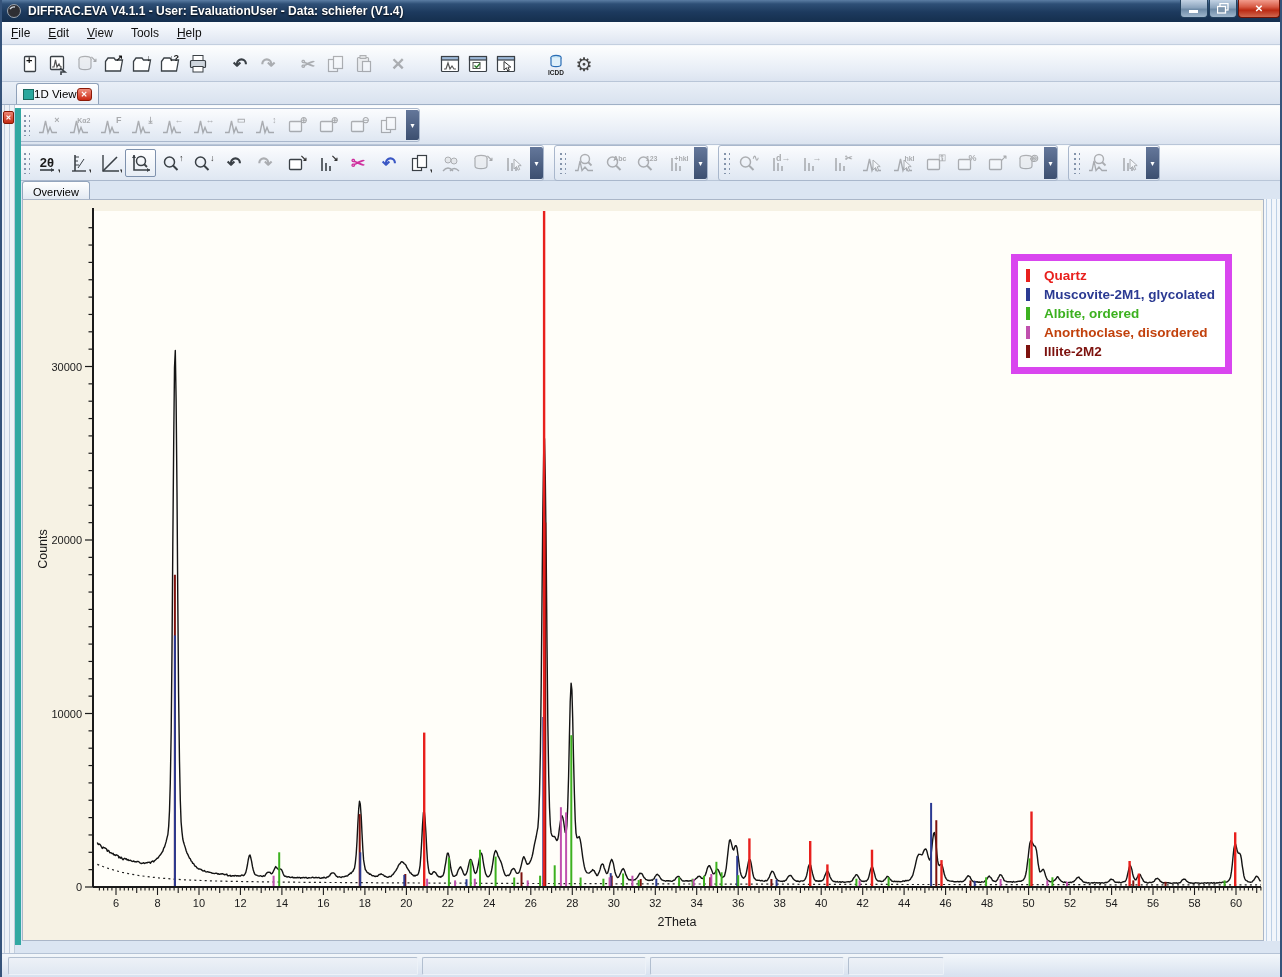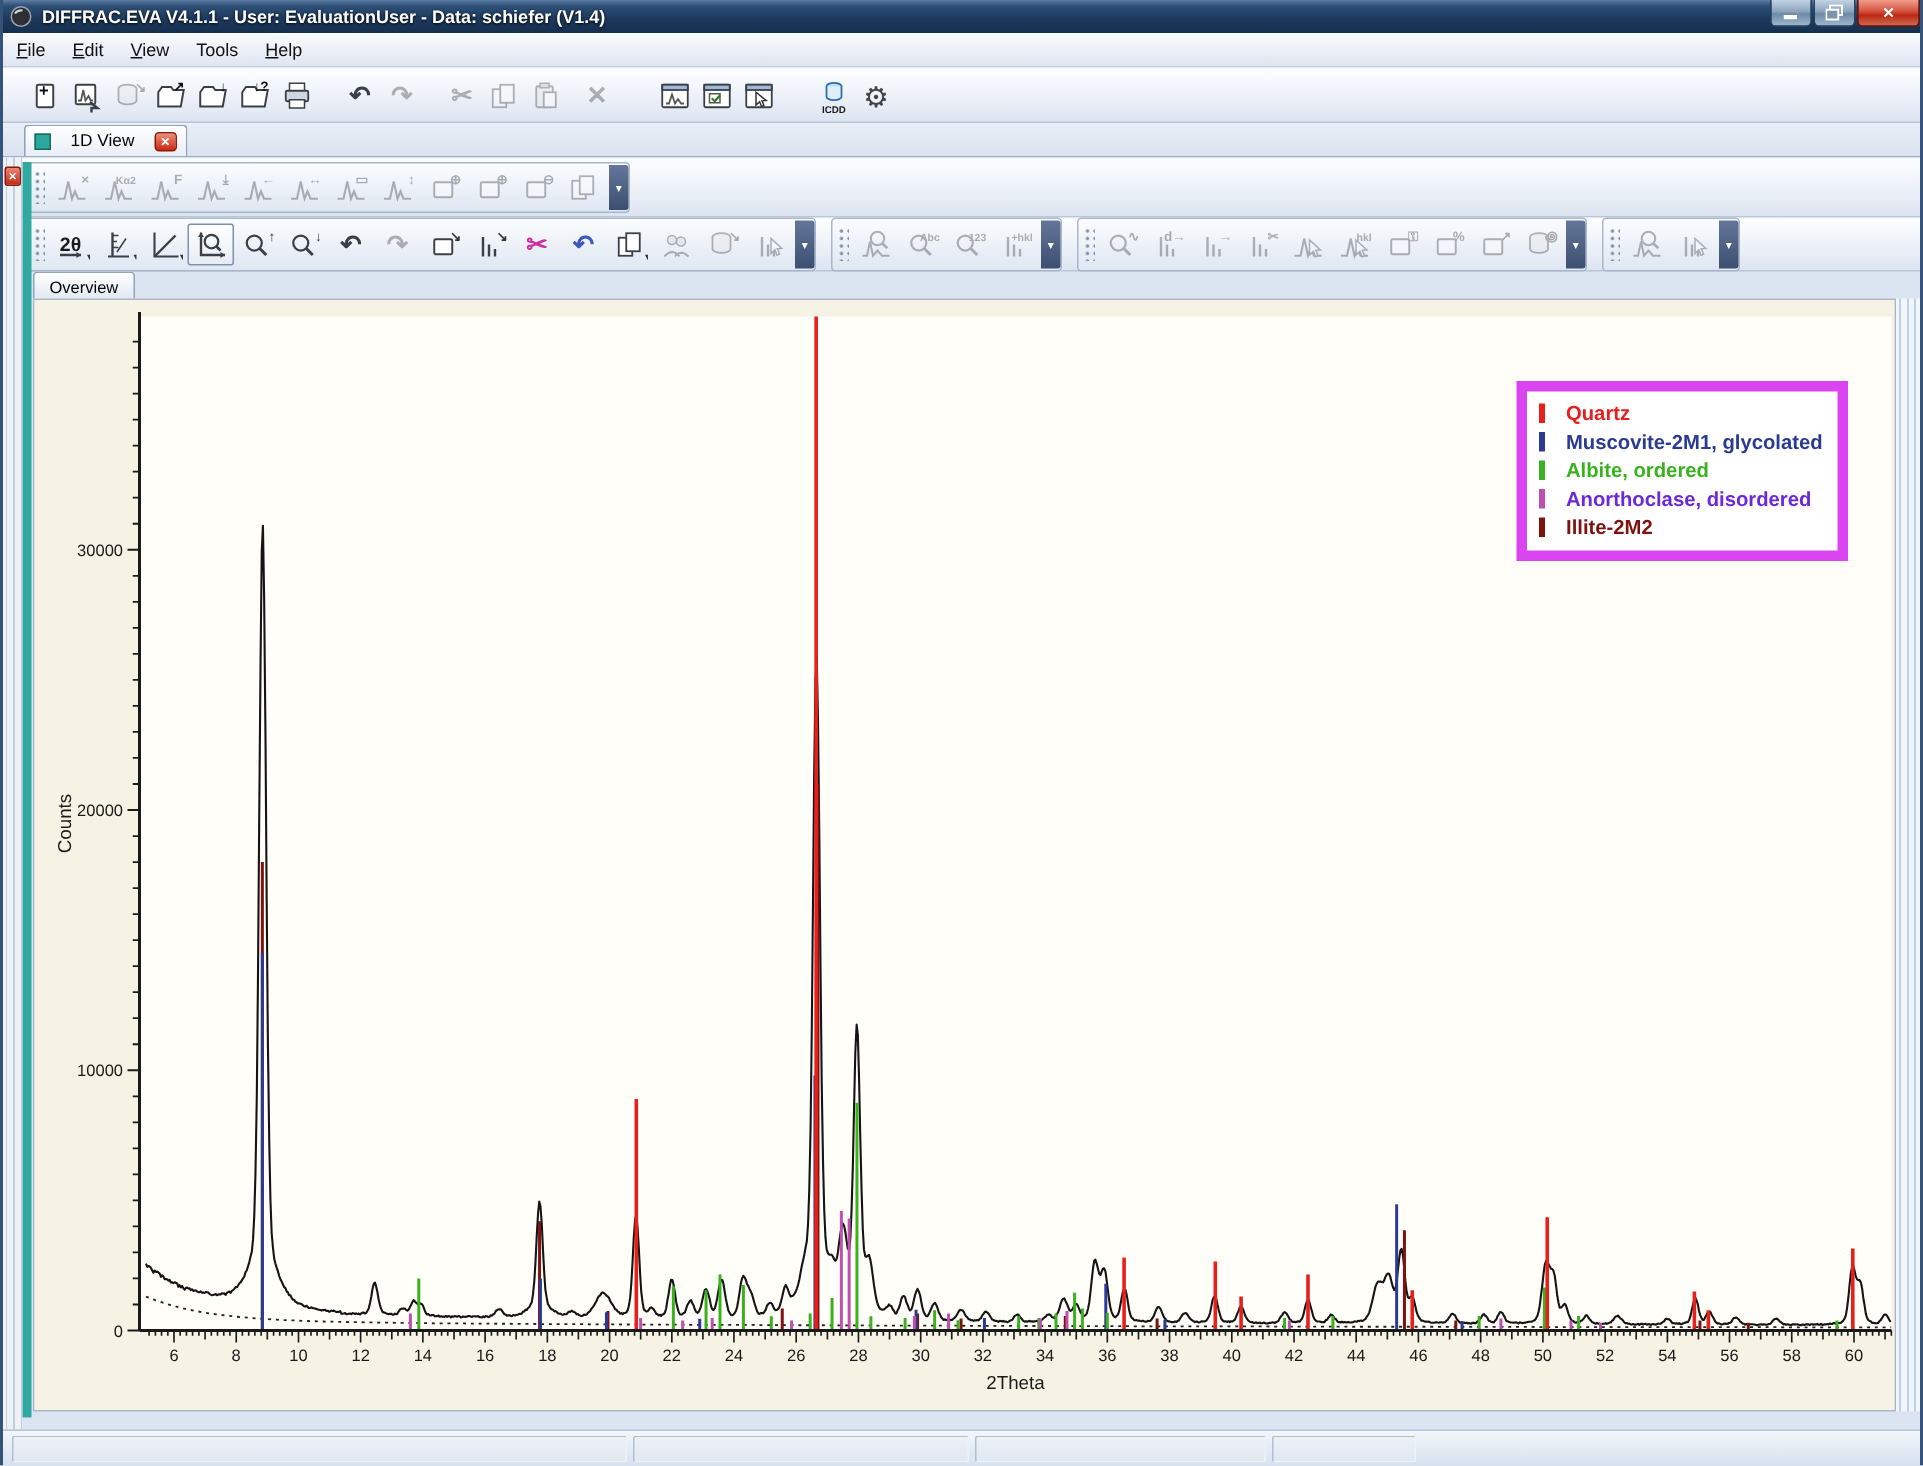--- a/index.html
+++ b/index.html
@@ -27,21 +27,21 @@
   .menu-item { padding:6px 9px; cursor:default; }
   
   .toolbar { position:absolute; left:0; width:1282px;
     background:linear-gradient(180deg,#fdfefe,#e7edf6 70%,#dce4f0);
     border-top:1px solid #f6f9fc; border-bottom:1px solid #b9c6d8; display:flex; align-items:center; }
   #toolbar-main { top:45px; height:37px; padding-left:14px; }
   #tabstrip { position:absolute; left:0; top:82px; width:1282px; height:23px;
     background:linear-gradient(180deg,#e9eff7,#d9e2ef); border-bottom:1px solid #9fb0c6; display:flex; align-items:flex-end; }
   .doctab { margin-left:14px; height:21px; background:linear-gradient(180deg,#ffffff,#e9eef6);
     border:1px solid #8fa1b9; border-bottom:none; border-radius:3px 3px 0 0;
-    display:flex; align-items:center; padding:0 6px; font-size:11.5px; gap:13px; }
+    display:flex; align-items:center; padding:0 6px; font-size:11.5px; gap:0; }
   .viewtypeicon { width:11px; height:11px; background:#2aa79e; border:1px solid #19695f; }
   .tabclose { width:15px; height:13px; border-radius:3px; background:linear-gradient(180deg,#ef8d7c,#cc2914);
     border:1px solid #8c1a07; color:#fff; font-size:8px; font-weight:bold; display:flex; align-items:center; justify-content:center; }
   #toolbar-row2 { top:105px; height:40px; padding-left:16px; }
   #toolbar-row3 { top:145px; height:36px; padding-left:16px; }
   .tgroup { display:flex; align-items:center; height:36px; margin-right:10px; padding:1px 0 1px 2px;
     border:1px solid #a9b7cc; border-radius:3px; background:linear-gradient(180deg,#fbfcfe,#dfe7f2); }
   #toolbar-row2 .tgroup { height:34px; }
   .grip { width:7px; height:22px; margin:0 2px;
     background-image:radial-gradient(circle at 2px 2px,#8494ab 1px,transparent 1.3px);
@@ -1020,21 +1020,21 @@
         <div class="lrow">
           <span class="lstick" style="background: rgb(43, 58, 146);"></span>
           <span class="llabel" style="color: rgb(43, 58, 146); text-align: right;">Muscovite-2M1, glycolated</span>
         </div>
         <div class="lrow">
           <span class="lstick" style="background: rgb(60, 177, 31);"></span>
           <span class="llabel" style="color: rgb(60, 177, 31);">Albite, ordered</span>
         </div>
         <div class="lrow">
           <span class="lstick" style="background: rgb(192, 80, 174);"></span>
-          <span class="llabel" style="color: #6d28d9;">Anorthoclase, disordered</span>
+          <span class="llabel" style="color: #c2410c;">Anorthoclase, disordered</span>
         </div>
         <div class="lrow">
           <span class="lstick" style="background: rgb(125, 18, 14);"></span>
           <span class="llabel" style="color: rgb(125, 18, 14);">Illite-2M2</span>
         </div>
       </div>
   </div>
 
   <div id="right-rail"></div>
   <div id="statusbar">

